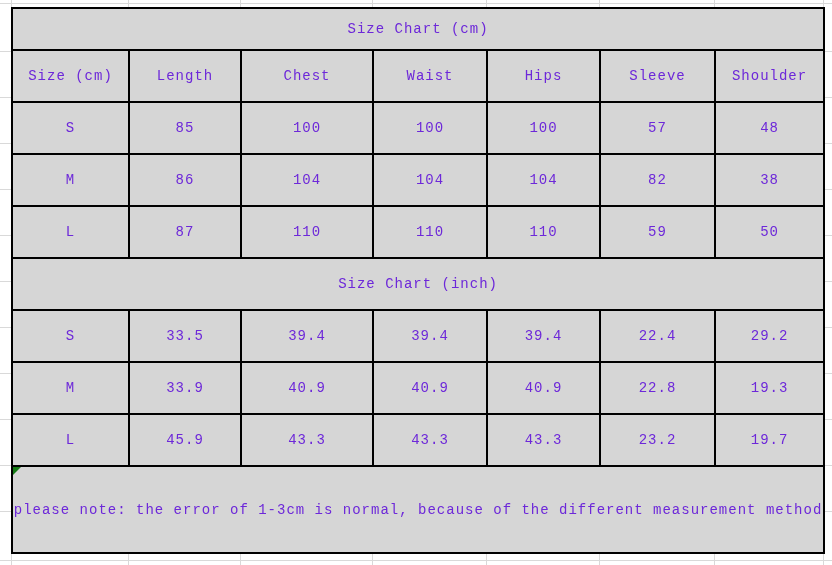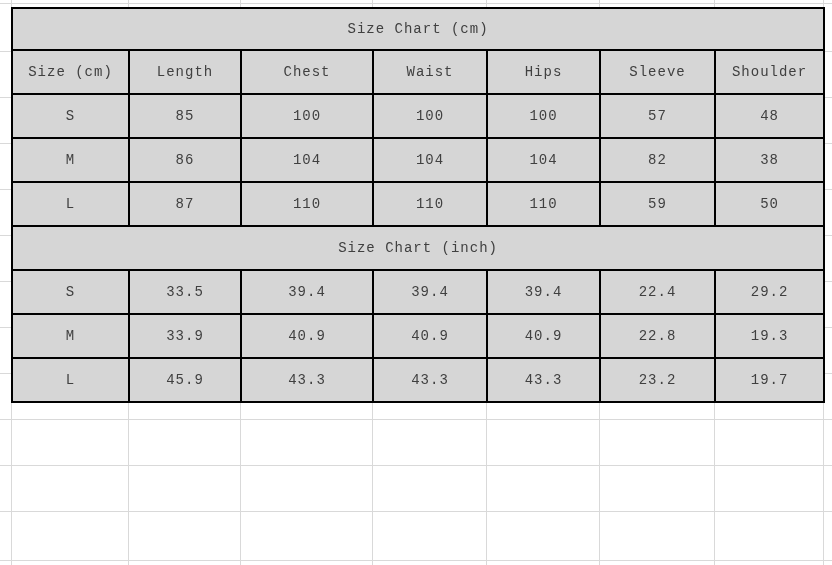--- a/index.html
+++ b/index.html
@@ -3,21 +3,21 @@
 <meta charset="utf-8">
 <style>
   html, body { margin: 0; padding: 0; background: #ffffff; }
   #canvas {
     position: relative;
     width: 832px;
     height: 565px;
     background: #ffffff;
     overflow: hidden;
     font-family: "Liberation Mono", "DejaVu Sans Mono", monospace;
-    color: #404040;
+    color: #6d28d9;
   }
   
   .gl { position: absolute; background: #d9d9d9; }
   .gl.v { width: 1px; top: 0; bottom: 0; }
   .gl.h { height: 1px; left: 0; right: 0; }
 
   table.size-chart {
     position: absolute;
     left: 11px;
     top: 7px;
@@ -33,21 +33,21 @@
     font-size: 14px;
     letter-spacing: 1px;
     padding: 0;
     background: #d6d6d6;
   }
   td.title-cell {
     font-size: 23px;
     letter-spacing: 3px;
   }
   tr.r-title-cm  { height: 42px; }
-  tr.r-std       { height: 44px; padding-left: 8px; }
+  tr.r-std       { height: 52px; padding-left: 8px; }
   tr.r-note      { height: 87px; }
   td.note-cell {
     position: relative;
     font-size: 14px;
     letter-spacing: 0.5px;
   }
   .err-tri {
     position: absolute;
     top: 0;
     left: 0;
@@ -162,16 +162,22 @@
     <tr class="r-std">
       <td>L</td>
       <td>45.9</td>
       <td>43.3</td>
       <td>43.3</td>
       <td>43.3</td>
       <td>23.2</td>
       <td>19.7</td>
     </tr>
 
+    <tr class="r-note">
+      <td colspan="7" class="note-cell">
+        <span class="err-tri"></span>
+        <span>please note: the error of 1-3cm is normal, because of the different measurement method</span>
+      </td>
+    </tr>
   </tbody>
     </table>
 
 </div>
 
 </body></html>

